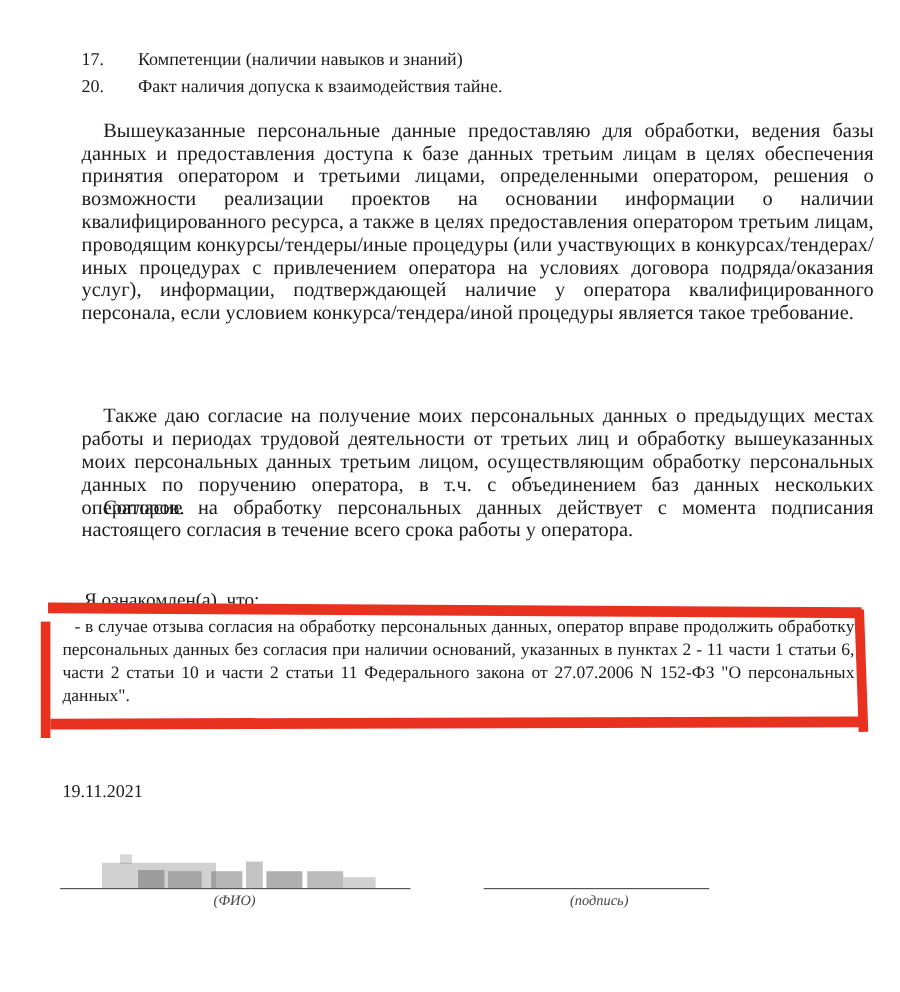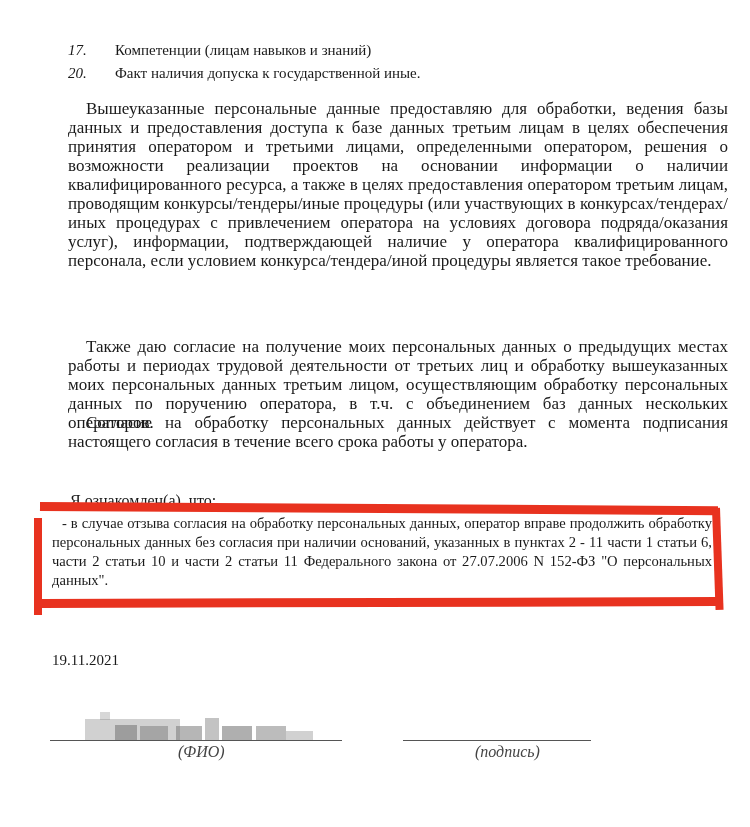--- a/index.html
+++ b/index.html
@@ -23,21 +23,20 @@
     .list-item {
       position: absolute;
       left: 68px;
       font-size: 15px;
       line-height: 21px;
       white-space: nowrap;
     }
     .list-item .num {
       display: inline-block;
       width: 47px;
-      font-style: italic;
     }
     .para {
       position: absolute;
       left: 68px;
       width: 660px;
       font-size: 17px;
       line-height: 19px;
       text-align: justify;
       text-indent: 18px;
     }
@@ -72,40 +71,40 @@
       font-size: 15px;
       line-height: 20px;
     }
     .sig-line {
       position: absolute;
       height: 1px;
       background: #555;
     }
     .sig-caption {
       position: absolute;
-      font-size: 16px;
+      font-size: 12px;
       font-style: italic;
       color: #444;
     }
     .blur-block {
       position: absolute;
       background: #7a7a7a;
       opacity: 0.55;
     }
   </style>
 </head>
 <body>
 
 <div class="page">
 
   <div class="list-item" style="top:40px;">
-    <span class="num">17.</span><span>Компетенции (лицам навыков и знаний)</span>
+    <span class="num">17.</span><span>Компетенции (наличии навыков и знаний)</span>
   </div>
   <div class="list-item" style="top:63px;">
-    <span class="num">20.</span><span>Факт наличия допуска к государственной иные.</span>
+    <span class="num">20.</span><span>Факт наличия допуска к взаимодействия тайне.</span>
   </div>
 
   <p class="para" style="top:99px; margin:0;">Вышеуказанные персональные данные предоставляю для обработки, ведения базы данных и предоставления доступа к базе данных третьим лицам в целях обеспечения принятия оператором и третьими лицами, определенными оператором, решения о возможности реализации проектов на основании информации о наличии квалифицированного ресурса, а также в целях предоставления оператором третьим лицам, проводящим конкурсы/тендеры/иные процедуры (или участвующих в конкурсах/тендерах/иных процедурах с привлечением оператора на условиях договора подряда/оказания услуг), информации, подтверждающей наличие у оператора квалифицированного персонала, если условием конкурса/тендера/иной процедуры является такое требование.</p>
   <p class="para" style="top:337px; margin:0;">Также даю согласие на получение моих персональных данных о предыдущих местах работы и периодах трудовой деятельности от третьих лиц и обработку вышеуказанных моих персональных данных третьим лицом, осуществляющим обработку персональных данных по поручению оператора, в т.ч. с объединением баз данных нескольких операторов.</p>
   <p class="para" style="top:413px; margin:0;">Согласие на обработку персональных данных действует с момента подписания настоящего согласия в течение всего срока работы у оператора.</p>
 
   <div class="obscured">Я ознакомлен(а), что:</div>
 
   <p class="boxed" style="margin:0;">- в случае отзыва согласия на обработку персональных данных, оператор вправе продолжить обработку персональных данных без согласия при наличии оснований, указанных в пунктах 2 - 11 части 1 статьи 6, части 2 статьи 10 и части 2 статьи 11 Федерального закона от 27.07.2006 N 152-ФЗ "О персональных данных".</p>
 

